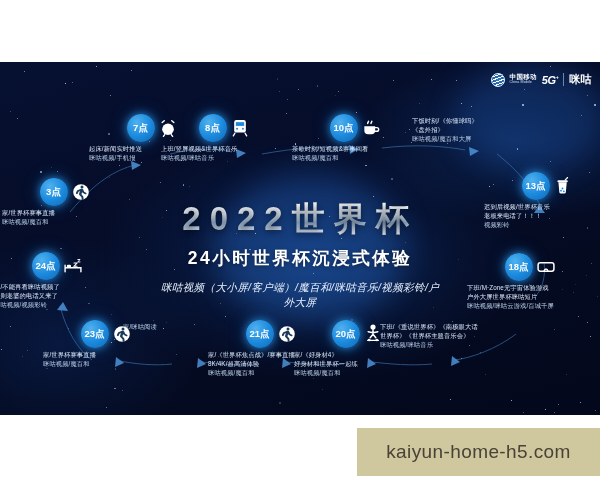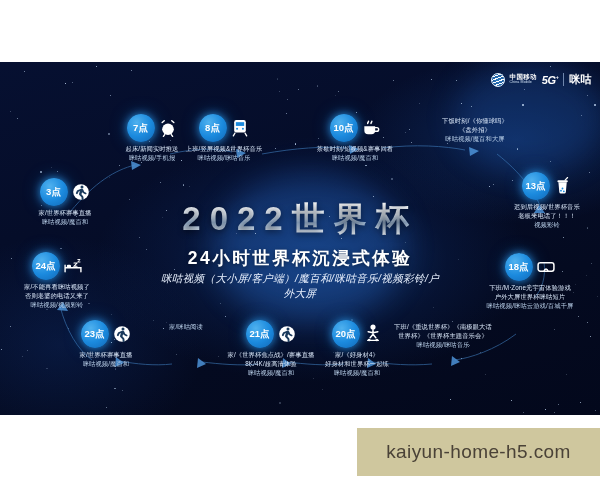--- a/index.html
+++ b/index.html
@@ -43,27 +43,27 @@
     font-size:33px;font-weight:bold;letter-spacing:9px;line-height:1;
     background:linear-gradient(180deg,#ffffff 0%,#eaf4ff 38%,#9cb7d6 62%,#f2f8ff 100%);
     -webkit-background-clip:text;background-clip:text;color:transparent;
     text-shadow:0 2px 6px rgba(0,0,0,.45);
   }
   #t-sub{
     margin-top:11px;font-size:17.5px;font-weight:bold;color:#ffffff;letter-spacing:2.5px;
     text-shadow:0 1px 4px rgba(0,0,0,.5);
   }
   #t-desc{
-    margin-top:1px;font-size:10.5px;color:#eaf2ff;letter-spacing:.4px;line-height:1.45;
+    margin-top:10px;font-size:10.5px;color:#eaf2ff;letter-spacing:.4px;line-height:1.45;
     font-style:italic;
   }
   #t-desc span{display:block;}
 
   
-  .node{position:absolute;z-index:7;width:126px;margin-left:-63px;text-align:center;}
+  .node{position:absolute;z-index:7;width:126px;margin-left:-63px;}
   .node .head{display:flex;align-items:center;justify-content:center;gap:3px;height:28px;}
   .bubble{
     width:28px;height:28px;border-radius:50%;
     background:radial-gradient(circle at 35% 30%,#4fb1ef 0%,#1b8ade 52%,#1267b5 100%);
     box-shadow:0 0 9px rgba(40,150,230,.85),0 0 18px rgba(30,110,200,.45);
     color:#fff;font-size:9.5px;font-weight:bold;
     display:flex;align-items:center;justify-content:center;line-height:1;
   }
   .gicon{width:20px;height:20px;display:block;}
   .gicon svg{width:20px;height:20px;display:block;}

